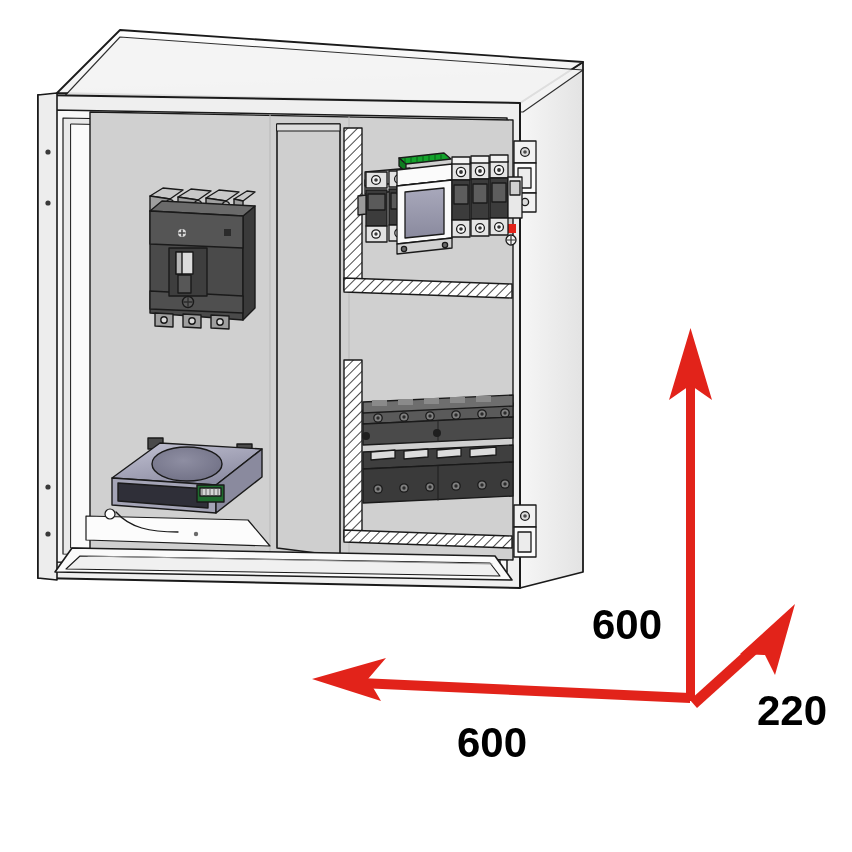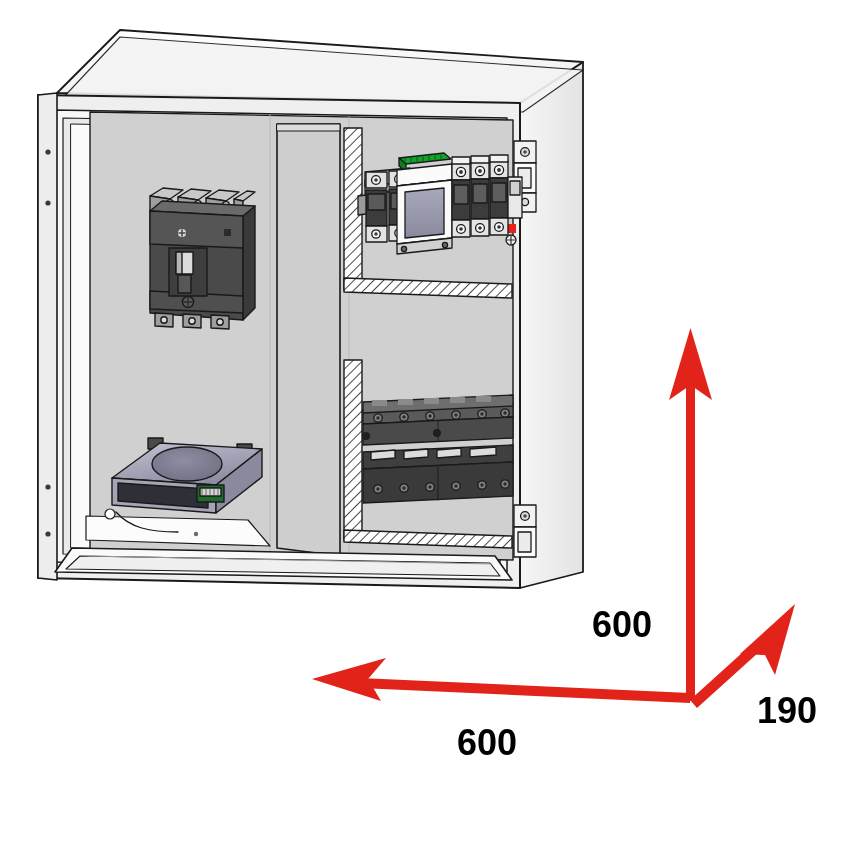--- a/index.html
+++ b/index.html
@@ -5,21 +5,21 @@
   html,body{margin:0;padding:0;background:#ffffff;}
   body{width:852px;height:852px;position:relative;overflow:hidden;
        font-family:"Liberation Sans","DejaVu Sans",sans-serif;}
   #stage{position:absolute;left:0;top:0;width:852px;height:852px;}
   svg.layer{position:absolute;left:0;top:0;width:852px;height:852px;}
   .dimlabel{
     position:absolute;
     font-family:"Liberation Sans","DejaVu Sans",sans-serif;
     font-weight:bold;
     color:#000000;
-    font-size:36px;
+    font-size:42px;
     line-height:42px;
     letter-spacing:0px;
     white-space:nowrap;
     user-select:none;
   }
   #lbl-width{left:457px;top:722px;}
   #lbl-height{left:592px;top:604px;}
   #lbl-depth{left:757px;top:690px;}
 </style>
 </head>
@@ -373,15 +373,15 @@
         <path d="M795,604 L775,675 L765,655 L740,654 Z"></path>
       </g>
 
     </g>
   </svg>
 
   <div class="dimlabel" id="lbl-width">600</div>
 
   <div class="dimlabel" id="lbl-height">600</div>
 
-  <div class="dimlabel" id="lbl-depth">190</div>
+  <div class="dimlabel" id="lbl-depth">220</div>
 
 </div>
 
 </body></html>

